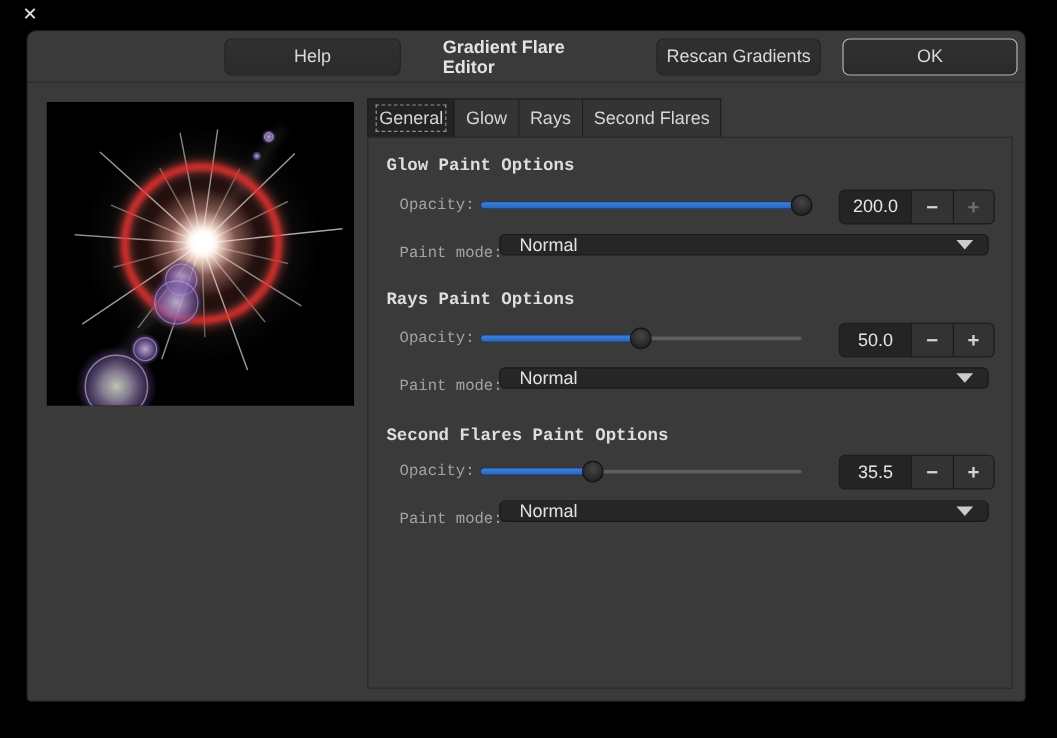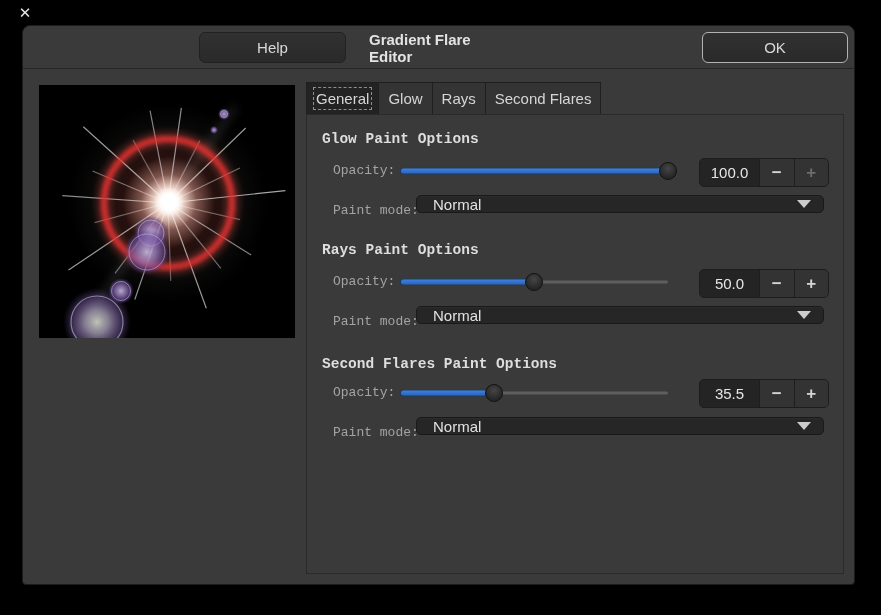--- a/index.html
+++ b/index.html
@@ -73,22 +73,23 @@
 </head>
 <body>
 
 <div class="page">
 
   <div class="close-x">✕</div>
 
   <div class="dialog">
 
     <div class="header">
-      <div class="hbtn" style="left:164px; width:147px;margin-left:12px;">Help</div>
+      <div class="hbtn" style="left:164px; width:147px;">Help</div>
       <div class="win-title" style="left:346px; width:145px; justify-content:center;">Gradient Flare Editor</div>
+      <div class="hbtn" style="left:524px; width:137px;">Rescan Gradients</div>
       <div class="hbtn ok" style="left:679px; width:146px;">OK</div>
     </div>
 
     <div class="preview">
       <svg width="256" height="253" viewBox="0 0 256 253">
         <defs>
           <radialGradient id="halo">
               <stop offset="45%" stop-color="rgba(255,245,235,0)"></stop>
             <stop offset="62%" stop-color="rgba(255,245,235,0.10)"></stop>
             <stop offset="78%" stop-color="rgba(255,245,235,0.03)"></stop>
@@ -190,21 +191,21 @@
     <div class="frame"></div>
 
     <div class="sec-title" style="top:105px;">Glow Paint Options</div>
     <div class="row-label" style="top:137px;">Opacity:</div>
     <div class="slider" style="top:135px;">
       <div class="track"></div>
       <div class="fill" style="width: 100%;"></div>
       <div class="handle" style="left: 100%;"></div>
     </div>
     <div class="spin-group" style="top:132px;">
-      <div class="spin-value">100.0</div>
+      <div class="spin-value">200.0</div>
       <div class="spin-btn">−</div>
       <div class="spin-btn disabled">+</div>
     </div>
     <div class="row-label" style="top:177px;">Paint mode:</div>
     <div class="dropdown" style="top:169px;">
       <span class="dd-text">Normal</span>
       <span class="dd-arrow"></span>
     </div>
 
     <div class="sec-title" style="top:216px;">Rays Paint Options</div>

